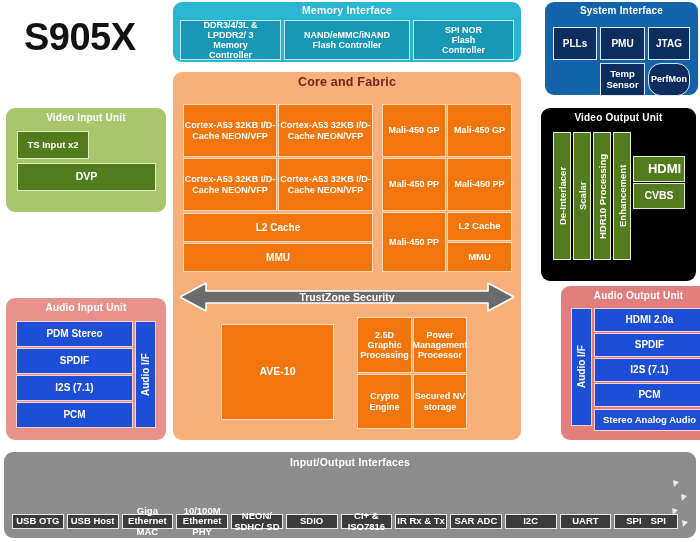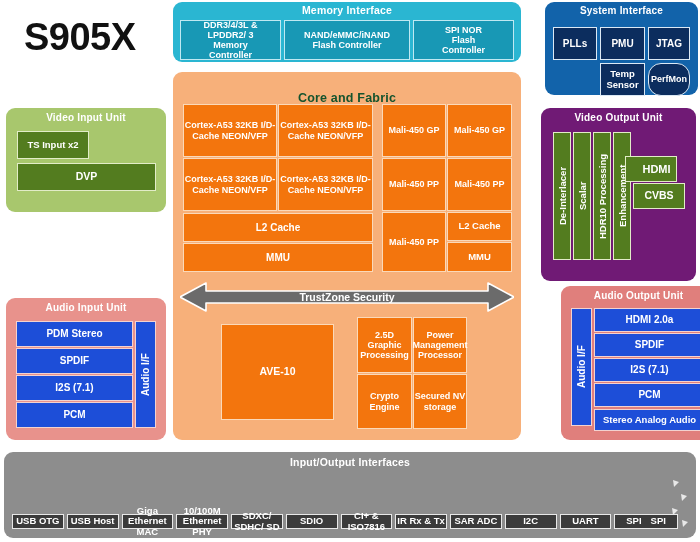--- a/index.html
+++ b/index.html
@@ -33,21 +33,21 @@
   .mem-cell{background:#1898b5;border:1.4px solid #bfe9f2;font-size:9px;flex:1;padding:19px;}
 
   
   #system-interface{left:545px;top:2px;width:153px;height:93px;background:#1263aa;}
   #system-interface .ptitle{font-size:10px;padding-top:3px;}
   .sys-grid{position:absolute;left:8px;top:17px;right:8px;bottom:6px;margin-top:8px;}
   .sys-cell{position:absolute;background:#0c2d5e;border:1.5px solid #dce9f5;font-size:10px;}
 
   
   #core-fabric{left:173px;top:72px;width:348px;height:368px;background:#f7b07a;}
-  #core-fabric .ptitle{font-size:12.5px;padding-top:20px;color:#14532d;}
+  #core-fabric .ptitle{font-size:12.5px;padding-top:4px;color:#7f1d1d;}
   .orange-cell{background:#f3750d;border:1.5px solid #fbd9b8;}
   .cpu-group{position:absolute;left:10px;top:32px;width:190px;height:170px;}
   .gpu-group{position:absolute;left:209px;top:32px;width:130px;height:170px;}
 
   
   #trustzone{position:absolute;left:7px;top:210px;width:334px;height:30px;}
   #trustzone .tz-label{
     position:absolute;left:0;top:0;width:100%;height:100%;
     display:flex;align-items:center;justify-content:center;
     color:#ffffff;font-weight:bold;font-size:10.5px;z-index:2;
@@ -55,21 +55,21 @@
 
   #ave-box{position:absolute;left:48px;top:252px;width:113px;height:96px;font-size:10.5px;}
   .mp-group{position:absolute;left:184px;top:245px;width:110px;height:112px;}
 
   
   #video-input{left:6px;top:108px;width:160px;height:104px;background:#a8c76d;}
   #video-input .ptitle{font-size:10px;padding-top:4px;}
   .green-cell{background:#537c1f;border:1.5px solid #e2ecc8;}
 
   
-  #video-output{left:541px;top:108px;width:155px;height:173px;background:#701a75;}
+  #video-output{left:541px;top:108px;width:155px;height:173px;background:#000000;}
   #video-output .ptitle{font-size:10px;padding-top:4px;}
   .vrot{
     writing-mode:vertical-rl;transform:rotate(180deg);
     display:flex;align-items:center;justify-content:center;
     color:#ffffff;font-weight:bold;font-size:9.5px;text-align:center;
     box-sizing:border-box;
   }
 
   
   #audio-input{left:6px;top:298px;width:160px;height:142px;background:#e8928c;}
@@ -159,21 +159,21 @@
   <div class="cell green-cell abs" style="left:11px;top:23px;width:72px;height:28px;font-size:9.5px;">TS Input x2</div>
   <div class="cell green-cell abs" style="left:11px;top:55px;width:139px;height:28px;font-size:10.5px;">DVP</div>
 </div>
 
 <div class="abs panel" id="video-output">
   <div class="ptitle">Video Output Unit</div>
   <div class="vrot green-cell abs" style="left:12px;top:24px;width:18px;height:128px;">De-Interlacer</div>
   <div class="vrot green-cell abs" style="left:32px;top:24px;width:18px;height:128px;">Scalar</div>
   <div class="vrot green-cell abs" style="left:52px;top:24px;width:18px;height:128px;">HDR10 Processing</div>
   <div class="vrot green-cell abs" style="left:72px;top:24px;width:18px;height:128px;">Enhancement</div>
-  <div class="cell green-cell abs" style="left:84px;top:48px;width:52px;height:26px;font-size:11px;padding-left:11px;">HDMI</div>
+  <div class="cell green-cell abs" style="left:92px;top:48px;width:52px;height:26px;font-size:13px;padding-left:11px;">HDMI</div>
   <div class="cell green-cell abs" style="left:92px;top:75px;width:52px;height:26px;font-size:10.5px;">CVBS</div>
 </div>
 
 <div class="abs panel" id="audio-input">
   <div class="ptitle">Audio Input Unit</div>
   <div class="cell red-cell abs" style="left:10px;top:23px;width:117px;height:26px;font-size:10px;">PDM Stereo</div>
   <div class="cell red-cell abs" style="left:10px;top:50px;width:117px;height:26px;font-size:10px;">SPDIF</div>
   <div class="cell red-cell abs" style="left:10px;top:77px;width:117px;height:26px;font-size:10px;">I2S (7.1)</div>
   <div class="cell red-cell abs" style="left:10px;top:104px;width:117px;height:26px;font-size:10px;">PCM</div>
   <div class="vrot red-cell abs" style="left:129px;top:23px;width:21px;height:107px;font-size:10px;">Audio I/F</div>
@@ -189,21 +189,21 @@
   <div class="cell red-cell abs" style="left:33px;top:123px;width:111px;height:22px;font-size:9.5px;">Stereo Analog Audio</div>
 </div>
 
 <div class="abs panel" id="io-interfaces">
   <div class="ptitle">Input/Output Interfaces</div>
   <div class="io-row">
     <div class="cell io-cell">USB OTG</div>
     <div class="cell io-cell">USB Host</div>
     <div class="cell io-cell">Giga Ethernet MAC</div>
     <div class="cell io-cell">10/100M Ethernet PHY</div>
-    <div class="cell io-cell">SDXC/ SDHC/ SD</div>
+    <div class="cell io-cell">NEON/ SDHC/ SD</div>
     <div class="cell io-cell">SDIO</div>
     <div class="cell io-cell">CI+ &amp; ISO7816</div>
     <div class="cell io-cell">IR Rx &amp; Tx</div>
     <div class="cell io-cell">SAR ADC</div>
     <div class="cell io-cell">I2C</div>
     <div class="cell io-cell">UART</div>
     <div class="cell io-cell spi">
       <span class="spi-inner">
         <span>SPI</span>
         <span>SPI</span>

